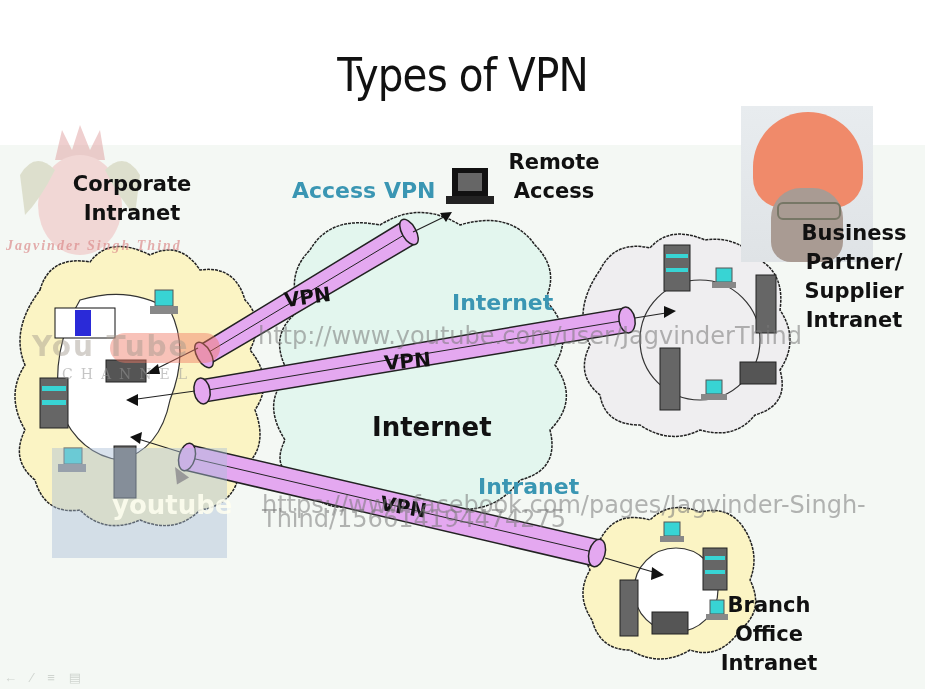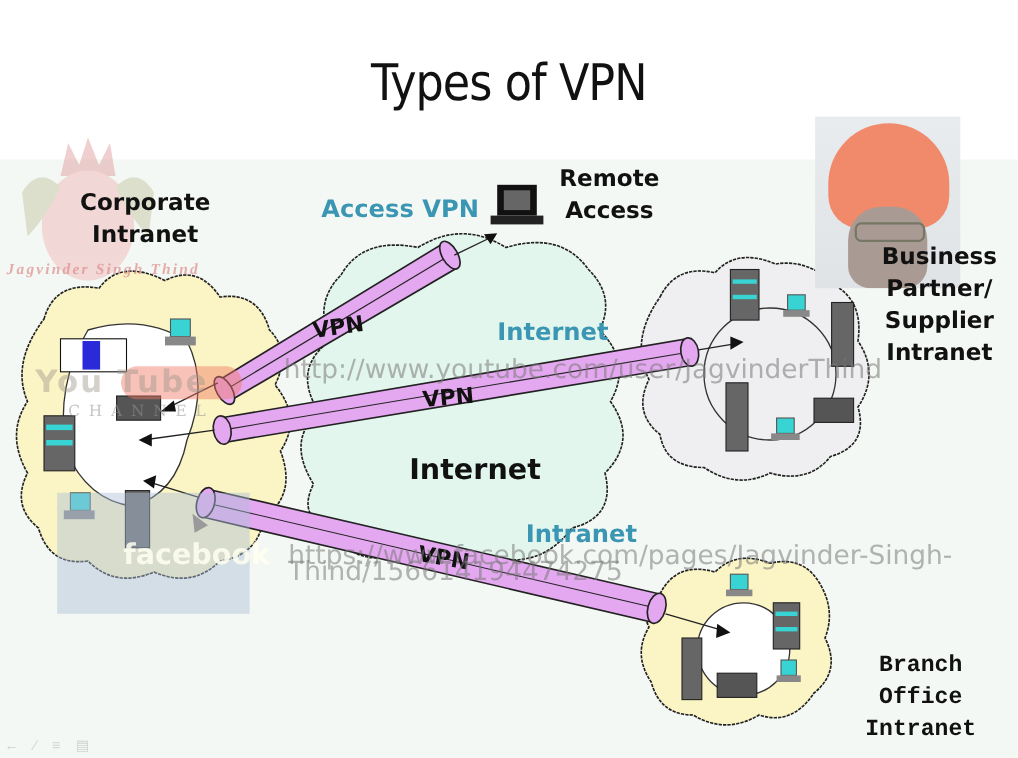--- a/index.html
+++ b/index.html
@@ -129,40 +129,40 @@
 
 <div class="wm-name" style="left:6px; top:238px;">Jagvinder Singh Thind</div>
 
 <div class="photo">
   <div class="turban"></div>
   <div class="face"></div>
   <div class="glasses"></div>
 </div>
 
 <div class="fb-box"></div>
-<div class="fb-text">facebook</div>
+<div class="fb-text">youtube</div>
 <div class="yt-pill"></div>
 <div class="yt-text">You Tube</div>
 <div class="yt-chan">CHANNEL</div>
 
 <div class="lbl" style="left:62px; top:170px; width:140px; line-height:29px;">
   <div>Corporate</div>
   <div>Intranet</div>
 </div>
 <div class="lbl" style="left:494px; top:148px; width:120px; line-height:29px;">
   <div>Remote</div>
   <div>Access</div>
 </div>
 <div class="lbl" style="left:784px; top:201px; width:140px; line-height:29px;margin-top:18px;">
   <div>Business</div>
   <div>Partner/</div>
   <div>Supplier</div>
   <div>Intranet</div>
 </div>
-<div class="lbl" style="left:776px; top:591px; width:122px; line-height:29px;font-family:Liberation Mono, monospace;">
+<div class="lbl" style="left:708px; top:591px; width:122px; line-height:29px;">
   <div>Branch</div>
   <div>Office</div>
   <div>Intranet</div>
 </div>
 <div class="lbl" style="left:372px; top:412px; font-size:26px;">Internet</div>
 
 <div class="blue" style="left:280px; top:178px;">Access VPN</div>
 <div class="blue" style="left:440px; top:290px;">Internet</div>
 <div class="blue" style="left:466px; top:474px;">Intranet</div>
 

